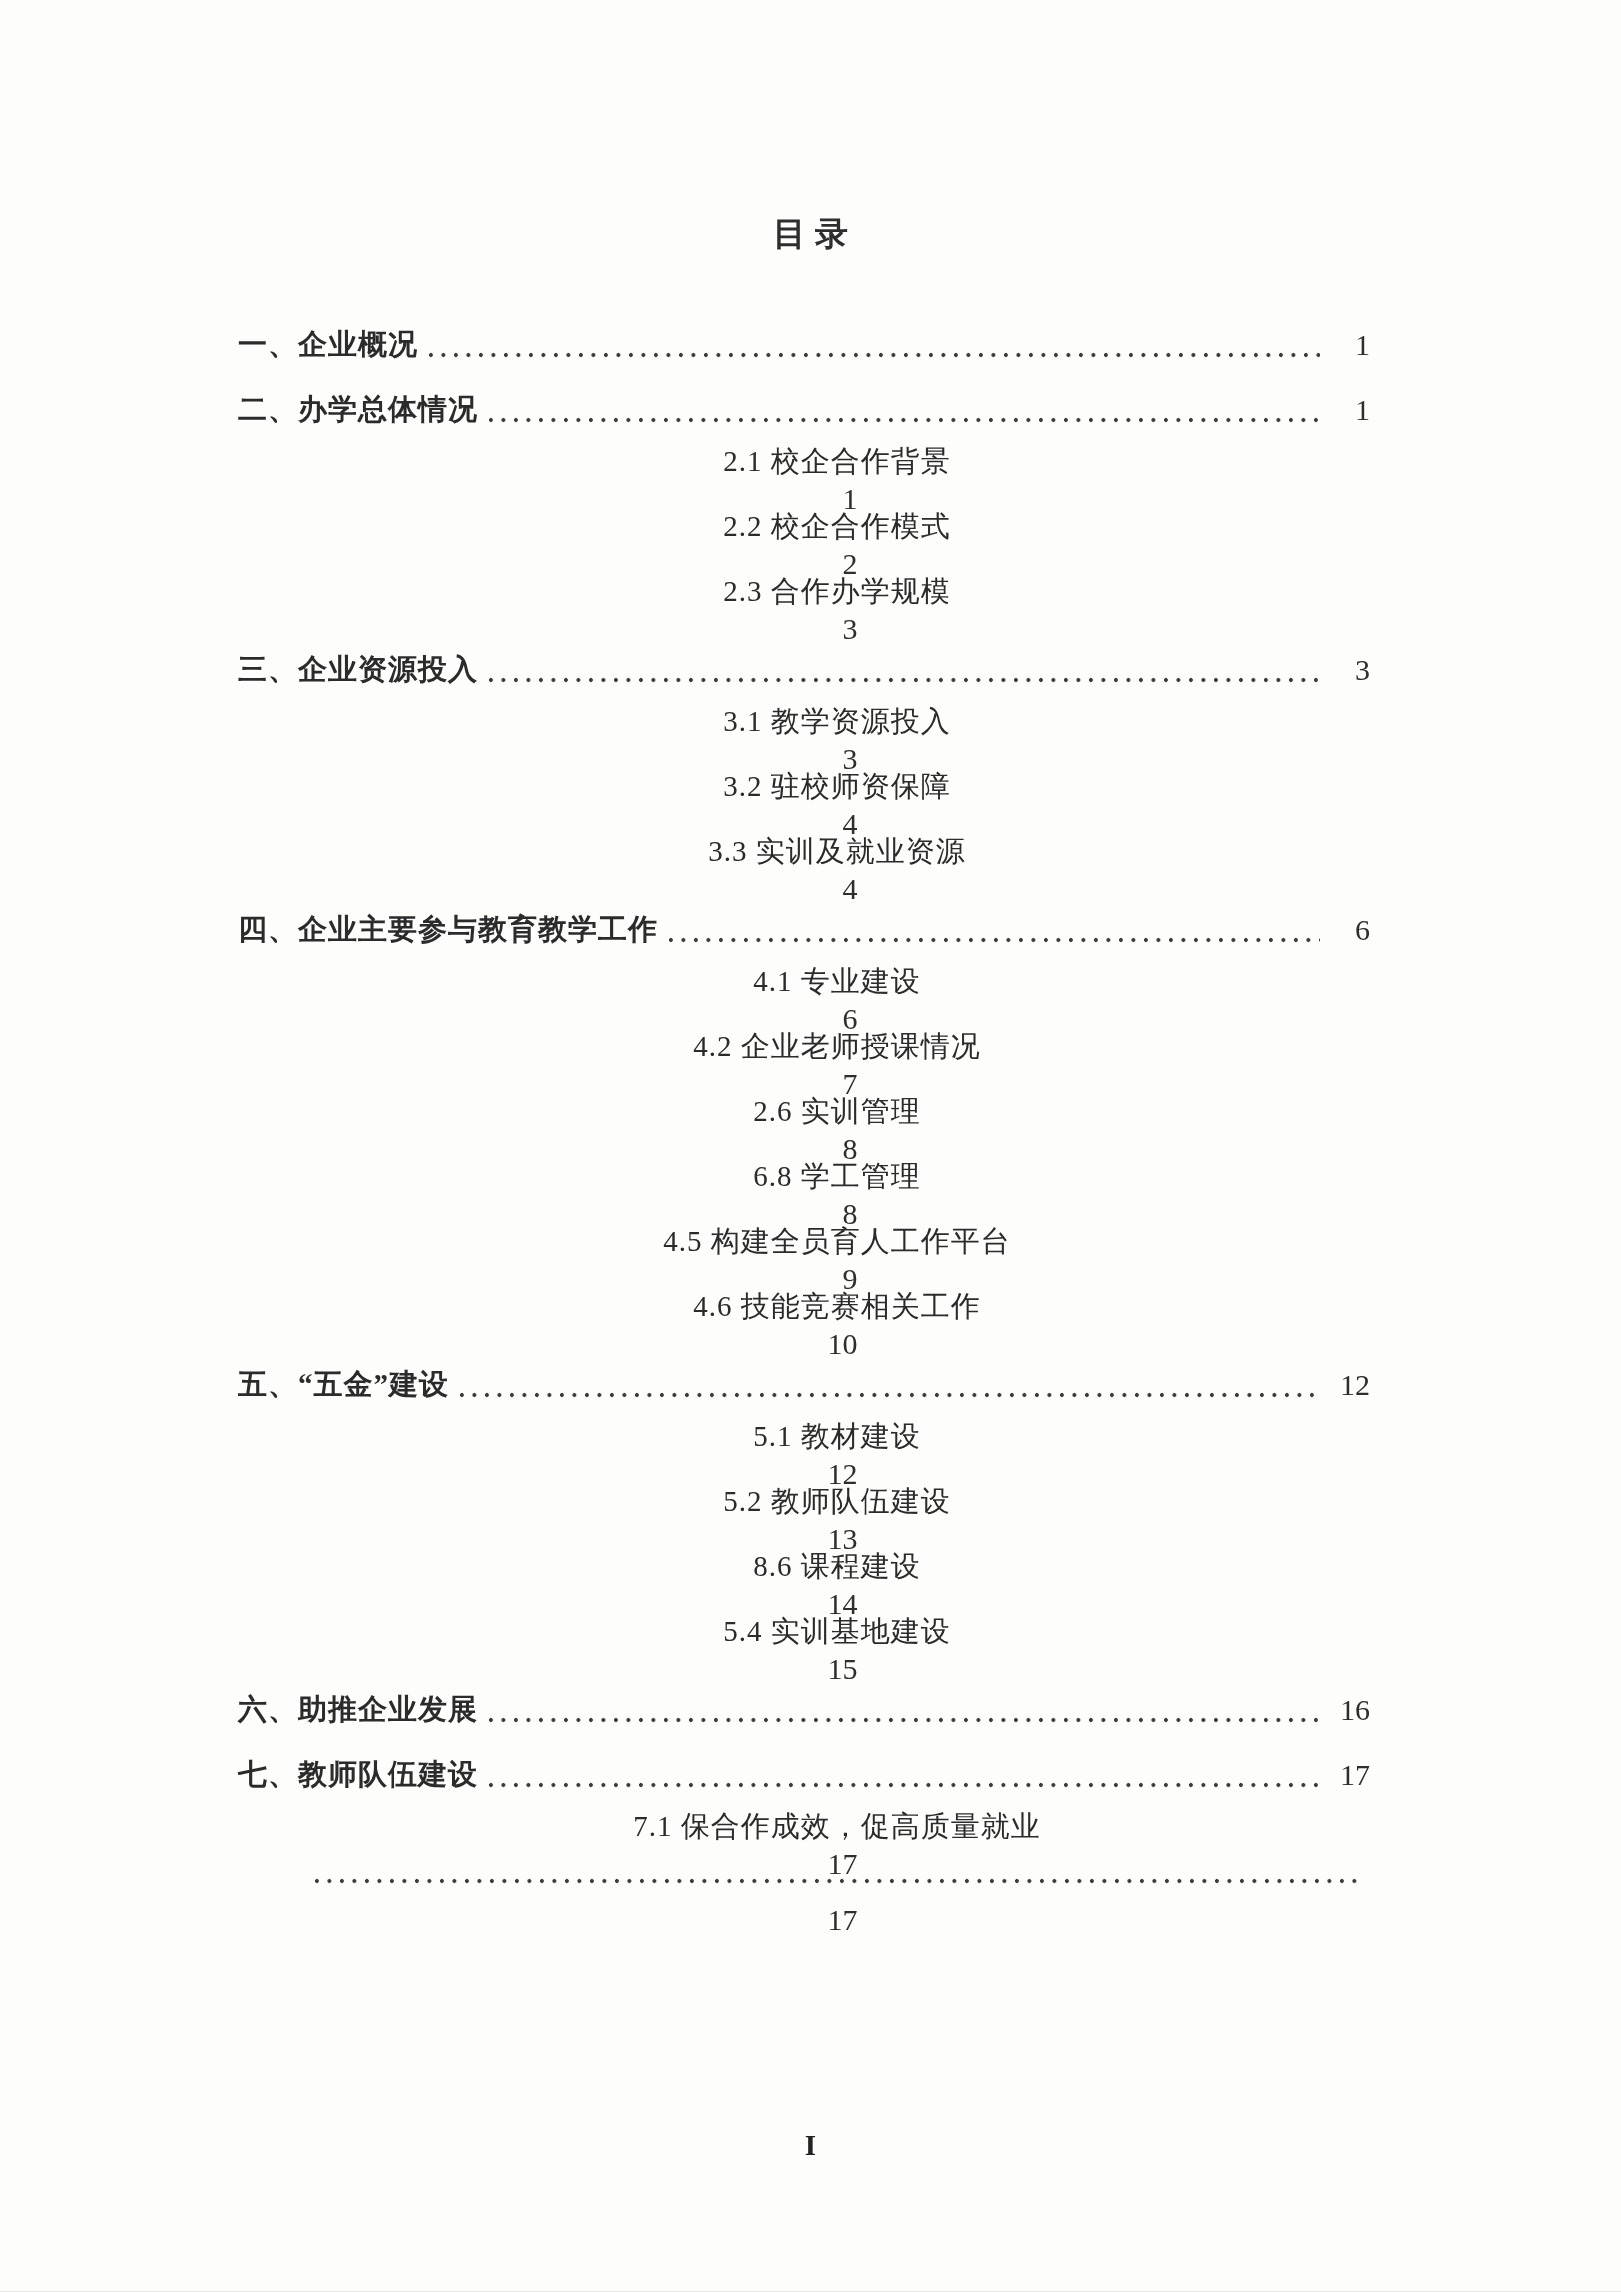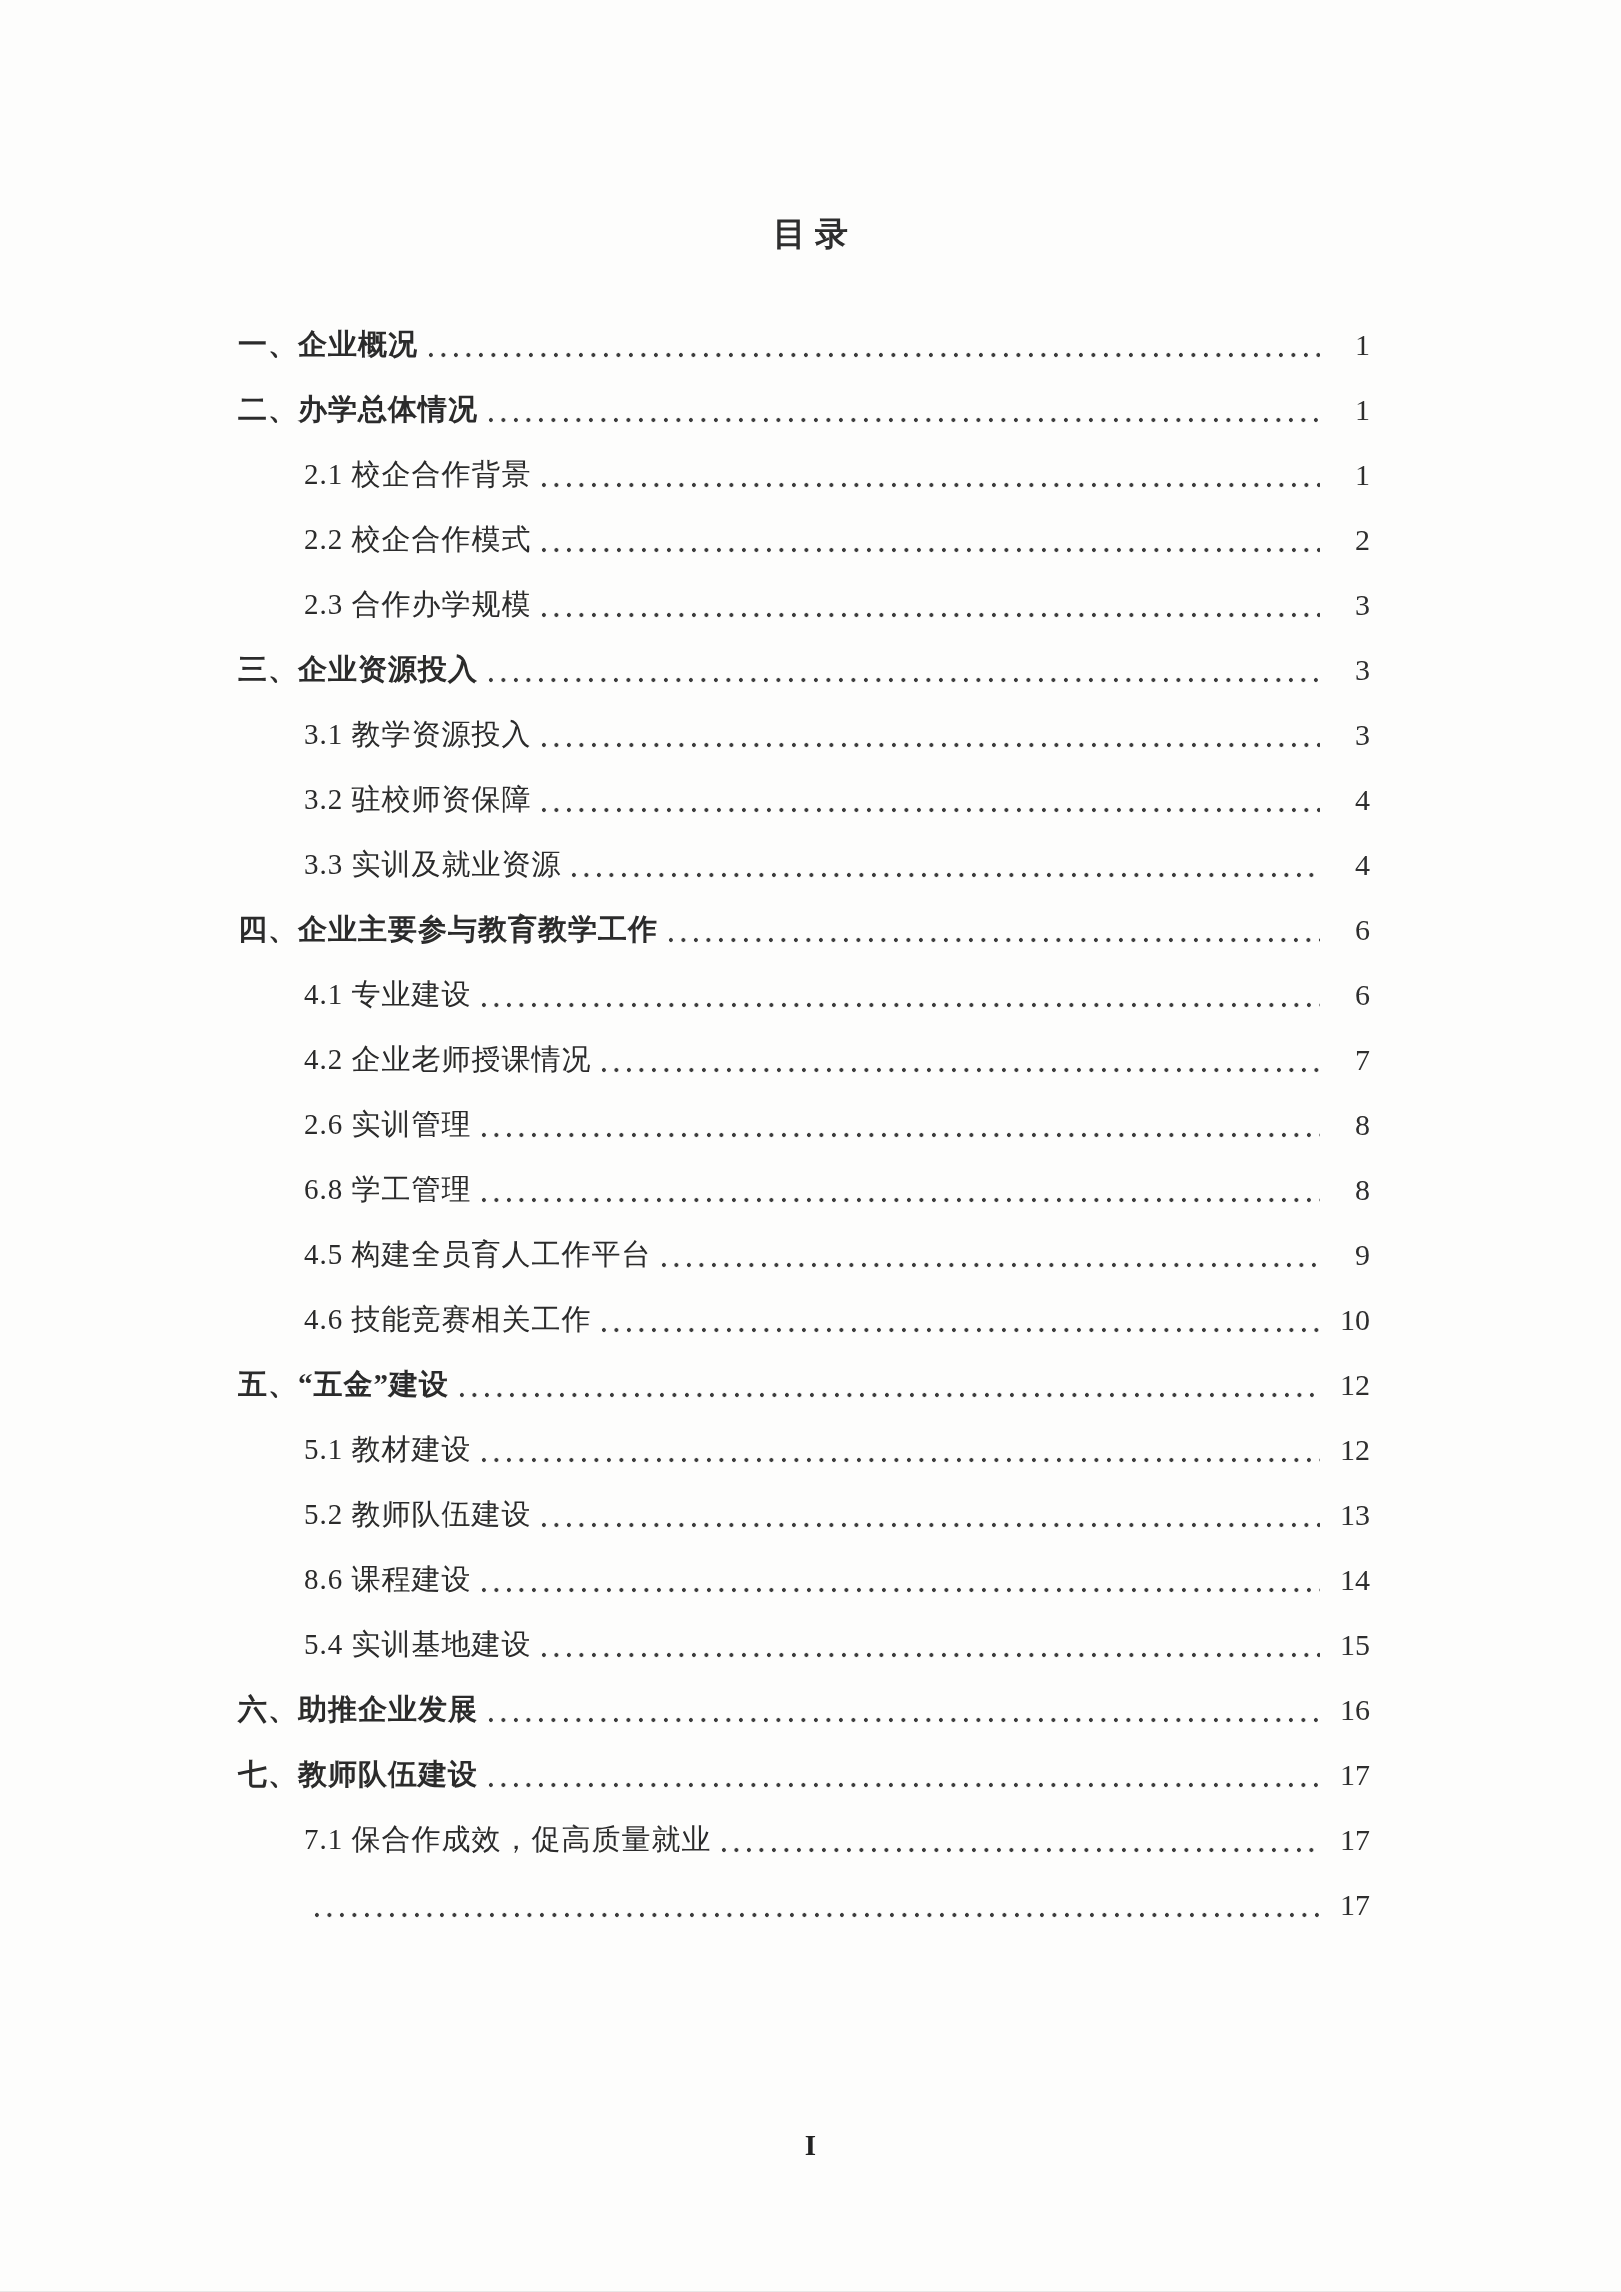--- a/index.html
+++ b/index.html
@@ -40,20 +40,21 @@
     align-items: center;
     height: 65px;
     font-size: 29px;
     white-space: nowrap;
   }
   .toc-row.lvl1 .toc-label {
     font-weight: bold;
   }
   .toc-row.lvl2 {
     padding-left: 66px;
+    flex-direction: column;
   }
   .toc-label {
     flex: 0 0 auto;
     letter-spacing: 1px;
   }
   .leader {
     flex: 1 1 auto;
     align-self: stretch;
     margin: 0 8.8px 0 9.8px;
     background-image: radial-gradient(circle 2.1px at 2.9px 2.9px, #3c3c3c 96%, rgba(0,0,0,0) 100%);

